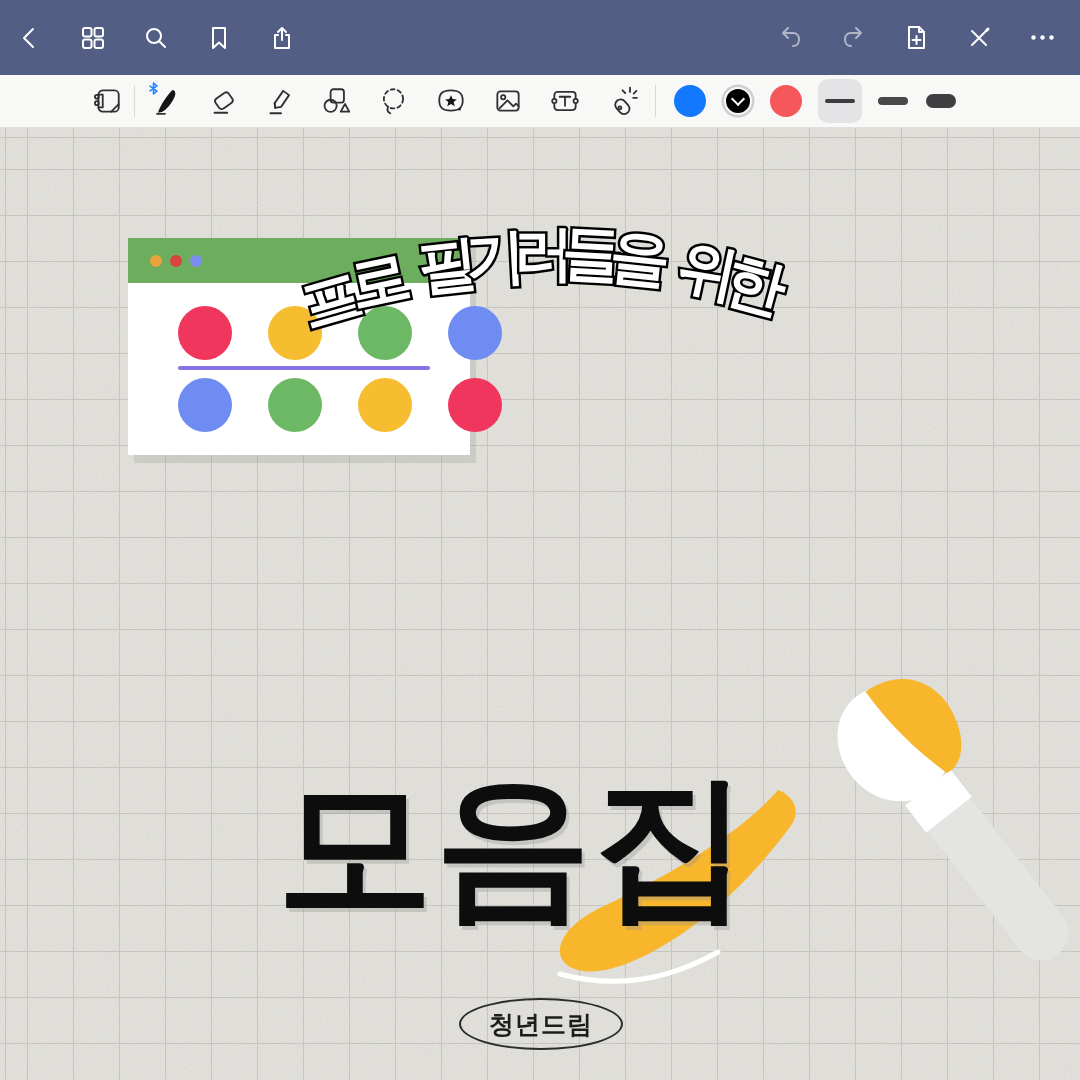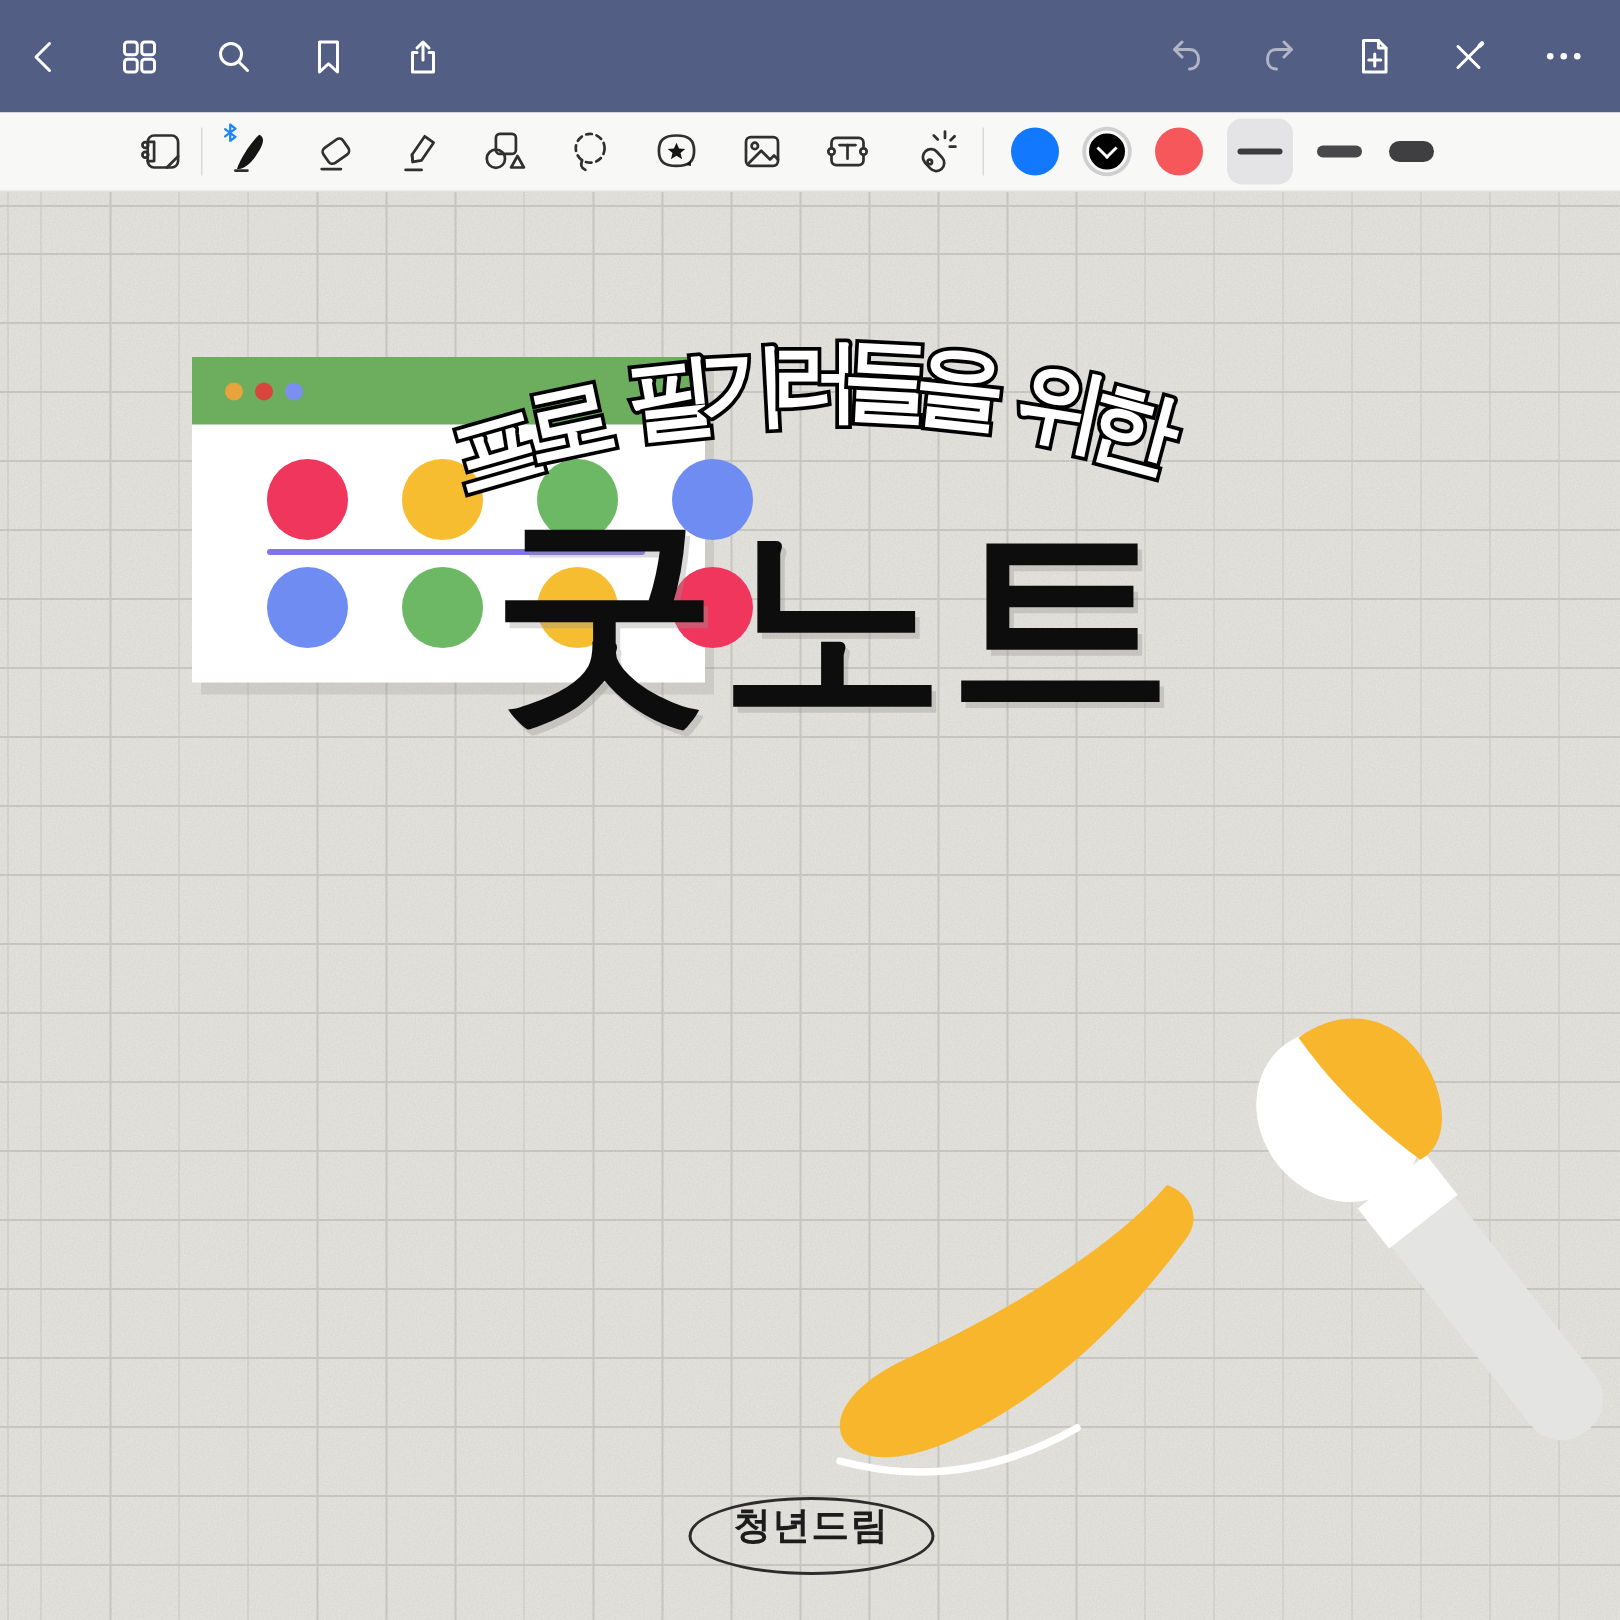--- a/index.html
+++ b/index.html
@@ -76,21 +76,21 @@
     font-size:168px; font-weight:900; line-height:1; white-space:nowrap; color:#f57a58;
     -webkit-text-stroke:5px #141414; paint-order:stroke fill;
     text-shadow:8px 13px 0 #ef6f45; letter-spacing:2px; }
   .title-bottom { left:514px; top:640px; transform:translateX(-50%); font-size:156px; letter-spacing:2px; }
 
   
   .brush-layer { position:absolute; inset:0; pointer-events:none; }
 
   
   .badge { position:absolute; left:459px; top:870px; width:164px; height:52px;
-    border:2px solid #2c2c2c; border-radius:50%; display:flex; align-items:flex-start;
+    border:2px solid #2c2c2c; border-radius:50%; display:flex; align-items:center;
     justify-content:center; font-size:25px; font-weight:700; color:#1c1c1c; letter-spacing:1px; }
 
   .z2 { z-index:2; } .z3 { z-index:3; } .z4 { z-index:4; }
 </style>
 </head>
 <body>
 
 <div class="navbar">
   <div class="nav-group">
     <div class="nav-btn">
@@ -302,18 +302,18 @@
     <g transform="rotate(-38 905 632)">
       <rect x="879" y="664" width="54" height="215" rx="26" fill="#e4e4e3"></rect>
       <rect x="877" y="668" width="58" height="34" fill="#ffffff"></rect>
       <ellipse cx="905" cy="612" rx="52" ry="60" fill="#ffffff"></ellipse>
       <path d="M916 554 C958 556 978 588 972 622 C966 656 946 672 930 668 C922 640 914 600 916 554 Z" fill="#f8b62c"></path>
     </g>
   </svg>
 
   <div class="subtitle z4" id="subtitle-arc"><span style="transform: translateY(48px) rotate(-16deg);">프</span><span style="transform: translateY(28px) rotate(-12deg);">로</span><span class="sp"></span><span style="transform: translateY(12px) rotate(-6deg);">필</span><span style="transform: translateY(4px) rotate(-3deg);">기</span><span style="transform: translateY(0px) rotate(0deg);">러</span><span style="transform: translateY(0px) rotate(3deg);">들</span><span style="transform: translateY(4px) rotate(6deg);">을</span><span class="sp"></span><span style="transform: translateY(16px) rotate(12deg);">위</span><span style="transform: translateY(30px) rotate(15deg);">한</span></div>
 
-  <div class="title-black title-top z4">굿노트</div>
+  <div class="title-black title-bottom z4">모음집</div>
 
   <div class="badge z4">
     <span>청년드림</span>
   </div>
 </div>
 
 </body></html>

